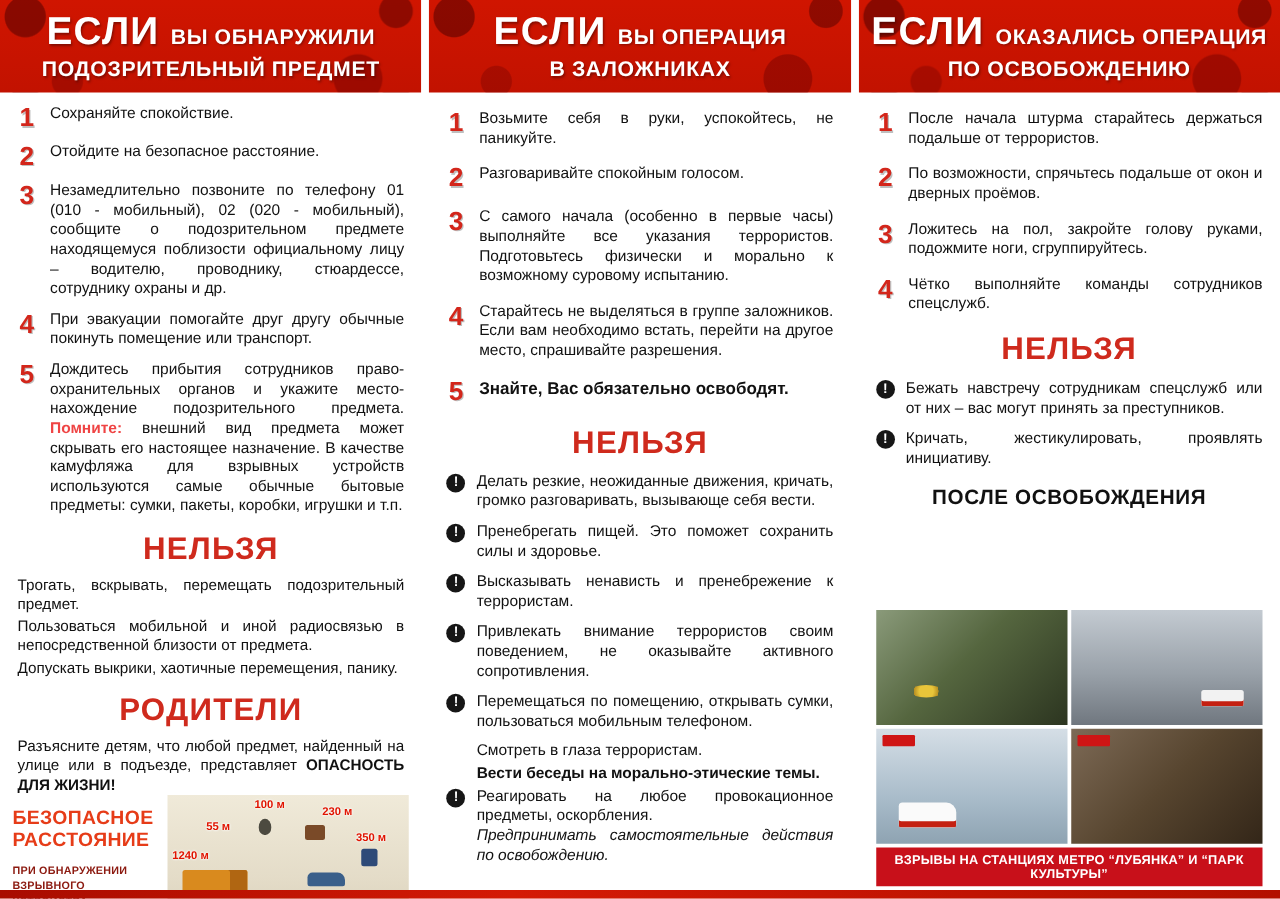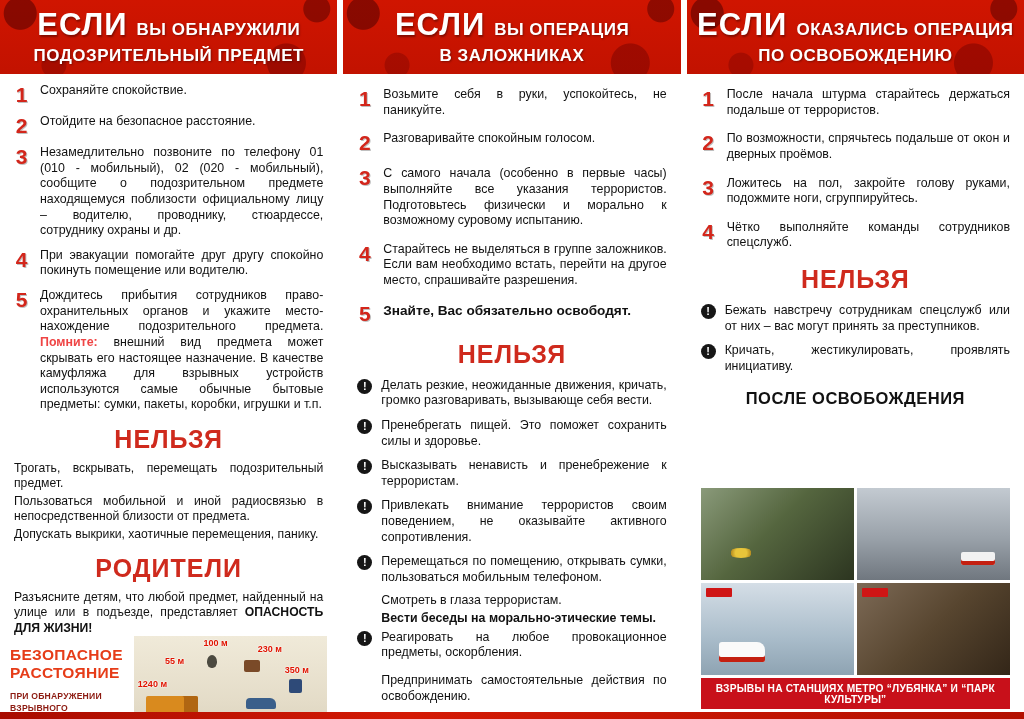--- a/index.html
+++ b/index.html
@@ -107,21 +107,21 @@
     <div class="step">
       <span class="num">2</span>
       <p class="txt">Отойдите на безопасное расстояние.</p>
     </div>
     <div class="step">
       <span class="num">3</span>
       <p class="txt">Незамедлительно позвоните по телефону 01 (010 - мобильный), 02 (020 - мобильный), сообщите о подозрительном предмете находящемуся поблизости официальному лицу – водителю, проводнику, стюардессе, сотруднику охраны и др.</p>
     </div>
     <div class="step">
       <span class="num">4</span>
-      <p class="txt">При эвакуации помогайте друг другу спокойно покинуть помещение или водителю.</p>
+      <p class="txt">При эвакуации помогайте друг другу обычные покинуть помещение или транспорт.</p>
     </div>
     <div class="step">
       <span class="num">5</span>
       <p class="txt">
         <span>Дождитесь прибытия сотрудников право-охранительных органов и укажите место-нахождение подозрительного предмета.</span>
         <span class="pomnite">Помните:</span>
         <span>внешний вид предмета может скрывать его настоящее назначение. В качестве камуфляжа для взрывных устройств используются самые обычные бытовые предметы: сумки, пакеты, коробки, игрушки и т.п.</span>
       </p>
     </div>
 
@@ -222,21 +222,21 @@
       <p class="txt">Смотреть в глаза террористам.</p>
     </div>
     <div class="bang-item" style="margin-top:3px;font-weight:bold;">
       <span class="bang-spacer"></span>
       <p class="txt">Вести беседы на морально-этические темы.</p>
     </div>
     <div class="bang-item" style="margin-top:3px;">
       <span class="bang">!</span>
       <p class="txt">Реагировать на любое провокационное предметы, оскорбления.</p>
     </div>
-    <div class="bang-item" style="margin-top:12px;">
+    <div class="bang-item" style="margin-top:0;font-style:italic;">
       <span class="bang-spacer"></span>
       <p class="txt">Предпринимать самостоятельные действия по освобождению.</p>
     </div>
   </div>
 
   <div class="col">
     <div class="header">
       <div class="h-line1">
         <span class="h-big">ЕСЛИ</span>
         <span class="h-small">ОКАЗАЛИСЬ ОПЕРАЦИЯ</span>

